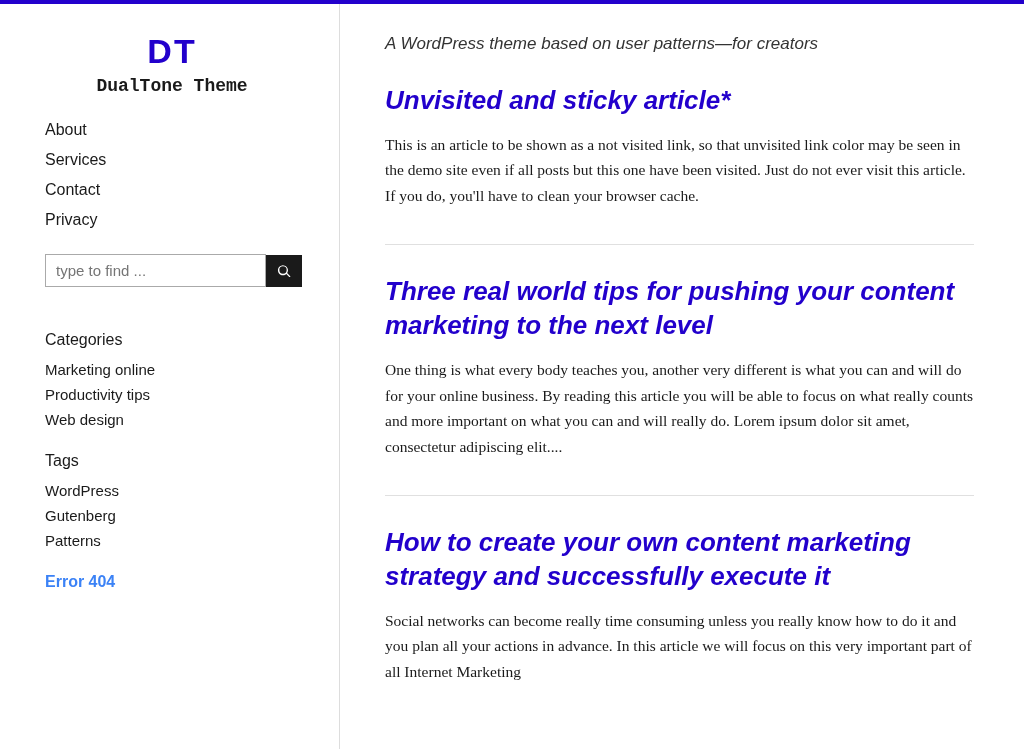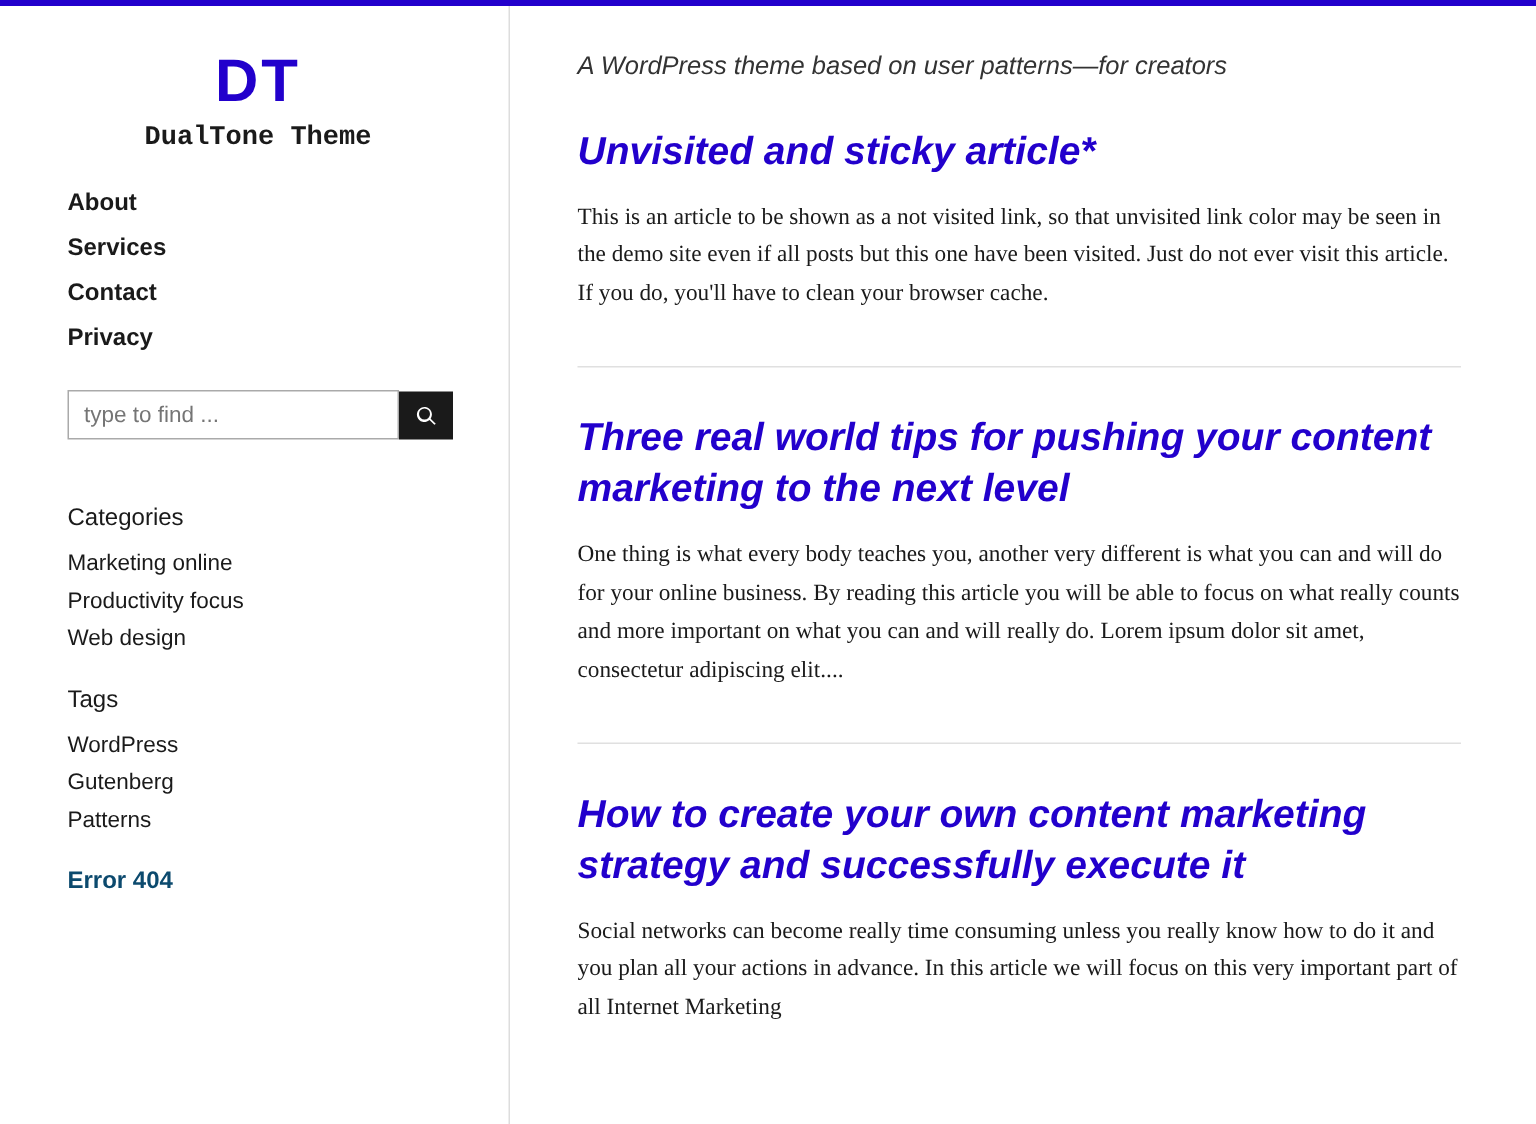--- a/index.html
+++ b/index.html
@@ -29,21 +29,21 @@
       padding: 30px 40px 30px 45px;
       border-right: 1px solid #ddd;
     }
 
     .site-logo-area {
       text-align: center;
       margin-bottom: 20px;
     }
 
     .site-logo-letters {
-      font-size: 40px;
+      font-size: 34px;
       font-weight: 900;
       font-family: Arial, sans-serif;
       color: #1a1a1a;
       line-height: 1;
       letter-spacing: 2px;
     }
 
     .site-logo-letters span {
       color: #2200cc;
     }
@@ -58,21 +58,21 @@
     }
 
     .sidebar-nav {
       margin-top: 25px;
       margin-bottom: 25px;
     }
 
     .sidebar-nav a {
       display: block;
       font-size: 16px;
-      font-weight: 700;
+      font-weight: 400;
       font-family: Arial, sans-serif;
       color: #1a1a1a;
       text-decoration: none;
       margin-bottom: 12px;
     }
 
     .search-area {
       display: flex;
       align-items: center;
       margin-bottom: 44px;
@@ -123,21 +123,21 @@
       font-family: Arial, sans-serif;
       color: #1a1a1a;
       text-decoration: none;
       margin-bottom: 8px;
     }
 
     .sidebar-error {
       font-size: 16px;
       font-weight: 700;
       font-family: Arial, sans-serif;
-      color: #0c4a6e;
+      color: #3b82f6;
       margin-top: 10px;
     }
 
     
     .main-content {
       flex: 1;
       padding: 30px 50px 30px 45px;
     }
 
     .site-tagline {
@@ -206,21 +206,21 @@
         </svg>
       </button>
     </div>
 
     <div class="sidebar-section-title">Categories</div>
     <ul class="sidebar-list">
       <li>
           <a href="#">Marketing online</a>
         </li>
       <li>
-          <a href="#">Productivity focus</a>
+          <a href="#">Productivity tips</a>
         </li>
       <li>
           <a href="#">Web design</a>
         </li>
     </ul>
 
     <div class="sidebar-section-title">Tags</div>
     <ul class="sidebar-list">
       <li>
           <a href="#">WordPress</a>

